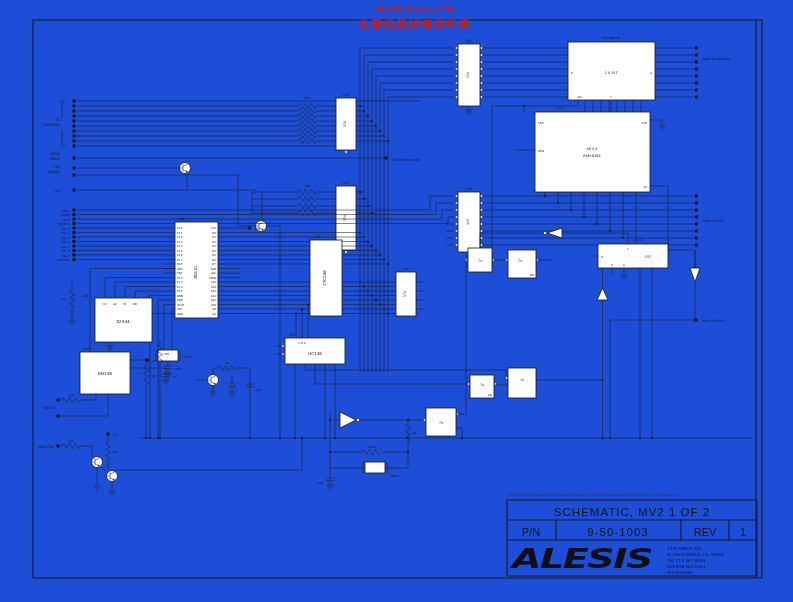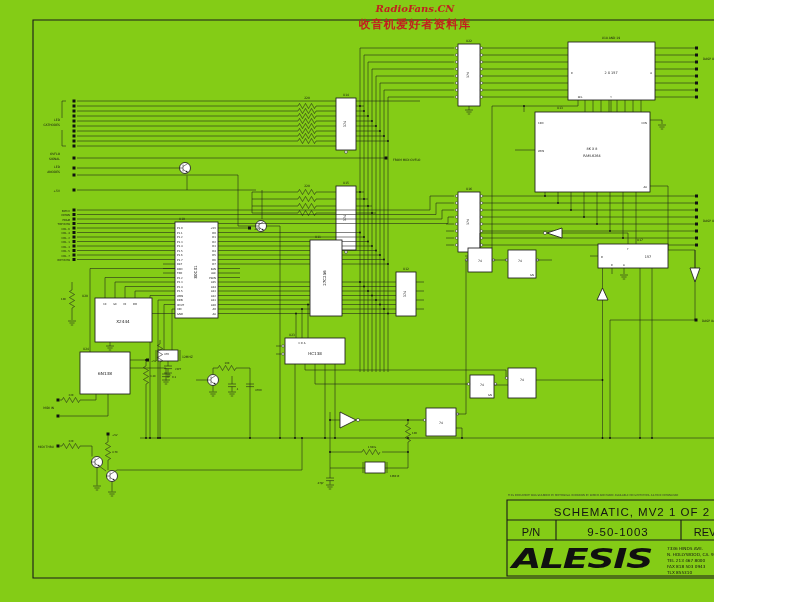--- a/index.html
+++ b/index.html
@@ -1,16 +1,16 @@
 <!DOCTYPE html>
 <html><head>
 <meta charset="utf-8">
 <style>
   html,body{margin:0;padding:0;background:#fff;}
-  #sheet{position:relative;width:714px;height:602px;background:#84cc16;overflow:hidden;
+  #sheet{position:relative;width:793px;height:602px;background:#1d4ed8;overflow:hidden;
          font-family:"DejaVu Sans",sans-serif;}
   svg{position:absolute;left:0;top:0;}
   .w{stroke:#1c1c1c;stroke-width:.55;fill:none;}
   .bx{stroke:#1c1c1c;stroke-width:.85;fill:#ffffff;}
   .fr{stroke:#1a1a1a;stroke-width:1.1;fill:none;}
   .pad{fill:#111;}
   .dot{fill:#111;}
   .pin{fill:#fff;stroke:#1c1c1c;stroke-width:.55;}
   text{fill:#141414;font-family:"DejaVu Sans",sans-serif;}
   .t26{font-size:2.6px;} .t3{font-size:3px;} .t34{font-size:3.4px;}

